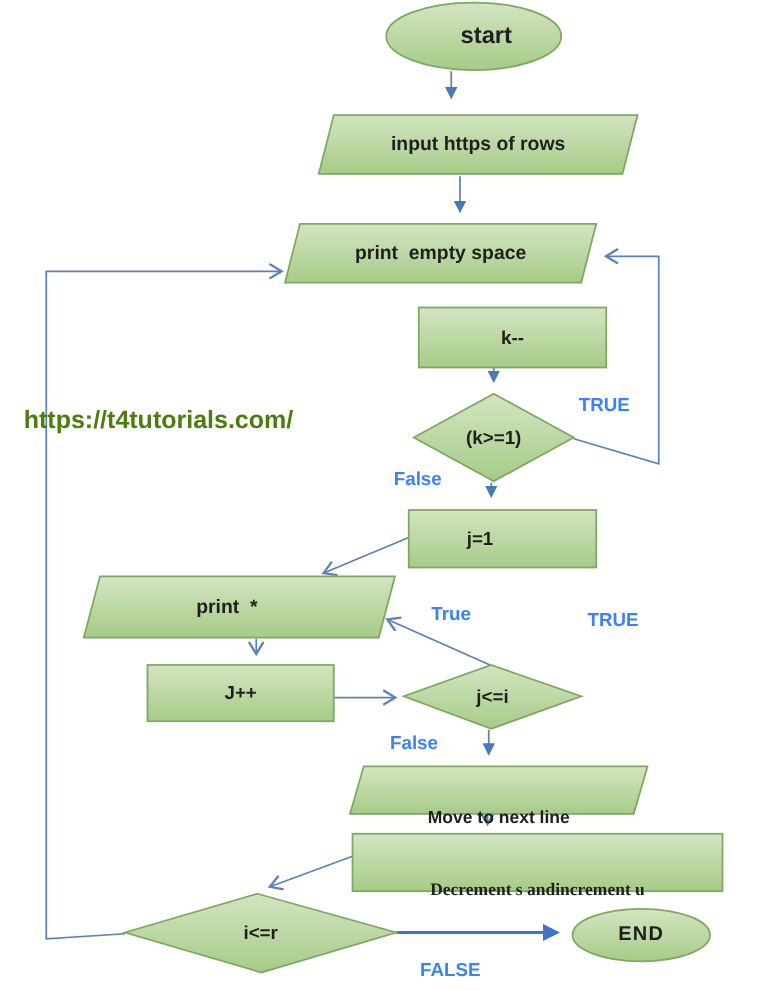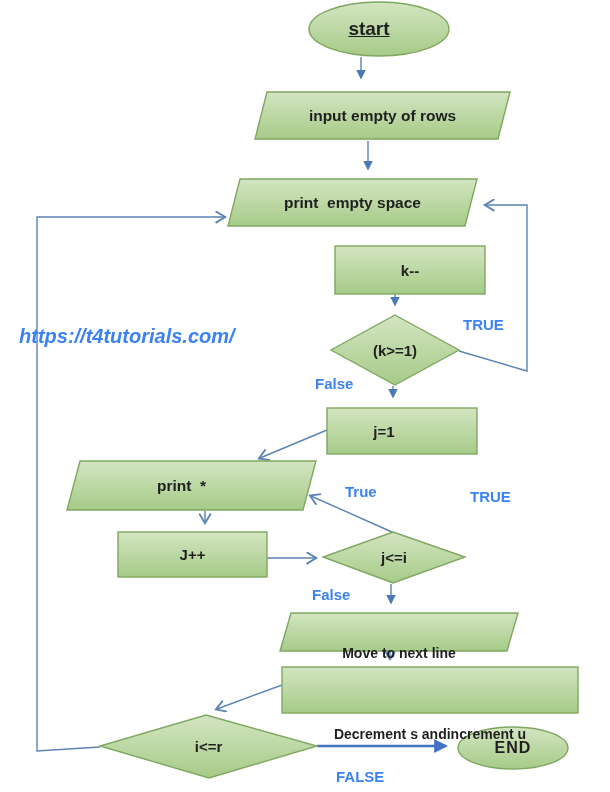--- a/index.html
+++ b/index.html
@@ -22,23 +22,22 @@
     position:absolute;
     font-weight:bold;color:#3b82f6;font-size:15px;
     white-space:pre;
   }
   .start-label{font-size:19px;}
   .end-label{font-size:16px;letter-spacing:1px;}
   .io-label{font-size:15.5px;}
   .big-label{font-size:14px;margin-top:21px;}
   .watermark{
     position:absolute;left:19px;top:325px;
-    font-size:20px;font-weight:bold;color:#3b82f6;
+    font-size:20px;font-weight:bold;color:#4d7c0f;
     white-space:nowrap;
-    font-style:italic;
   }
 </style>
 </head>
 <body>
 
 <div class="canvas">
 
   <svg width="610" height="792" viewBox="0 0 610 792">
     <defs>
       <linearGradient id="gShape" x1="0" y1="0" x2="0" y2="1">
@@ -83,31 +82,31 @@
       <polygon points="80,461 316,461 303,510 67,510"></polygon>
       <rect x="118" y="532" width="149" height="45"></rect>
       <polygon points="393,532 465,557 393,583 323,557"></polygon>
       <polygon points="291,613 518,613 507,651 280,651"></polygon>
       <rect x="282" y="667" width="296" height="46"></rect>
       <polygon points="206,715 317,746 209,778 100,746"></polygon>
       <ellipse cx="513" cy="748" rx="55" ry="21"></ellipse>
     </g>
   </svg>
 
-  <div class="nl start-label" style="left:299px;top:7px;width:140px;height:44px;text-decoration:underline;">start</div>
-  <div class="nl io-label" style="left:255px;top:92px;width:255px;height:47px;">input empty of rows</div>
+  <div class="nl start-label" style="left:319px;top:7px;width:140px;height:44px;">start</div>
+  <div class="nl io-label" style="left:255px;top:92px;width:255px;height:47px;">input https of rows</div>
   <div class="nl io-label" style="left:228px;top:179px;width:249px;height:47px;">print  empty space</div>
   <div class="nl" style="left:335px;top:246px;width:150px;height:48px;">k--</div>
   <div class="nl" style="left:331px;top:315px;width:128px;height:70px;">(k&gt;=1)</div>
   <div class="nl" style="left:309px;top:408px;width:150px;height:46px;">j=1</div>
   <div class="nl io-label" style="left:57px;top:461px;width:249px;height:49px;">print  *</div>
   <div class="nl" style="left:118px;top:532px;width:149px;height:45px;">J++</div>
   <div class="nl" style="left:323px;top:532px;width:142px;height:51px;">j&lt;=i</div>
   <div class="nl big-label" style="left:280px;top:613px;width:238px;height:38px;">Move to next line</div>
-  <div class="nl big-label" style="left:282px;top:690px;width:296px;height:46px;">Decrement s andincrement u</div>
+  <div class="nl big-label" style="left:282px;top:669px;width:296px;height:46px;font-family:Liberation Serif, serif;">Decrement s andincrement u</div>
   <div class="nl end-label" style="left:458px;top:727px;width:110px;height:42px;">END</div>
   <div class="nl" style="left:100px;top:715px;width:217px;height:63px;">i&lt;=r</div>
 
   <div class="el" style="left:463px;top:316px;">TRUE</div>
   <div class="el" style="left:315px;top:375px;">False</div>
   <div class="el" style="left:345px;top:483px;">True</div>
   <div class="el" style="left:470px;top:488px;">TRUE</div>
   <div class="el" style="left:312px;top:586px;">False</div>
   <div class="el" style="left:336px;top:768px;">FALSE</div>
 

